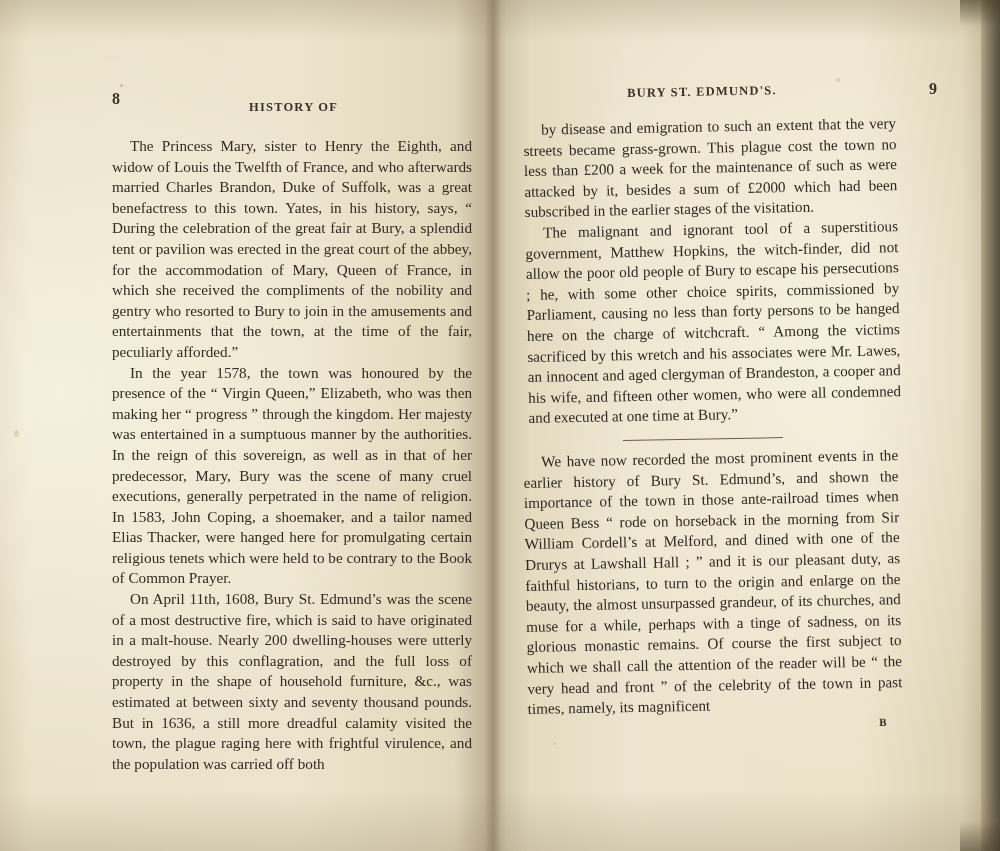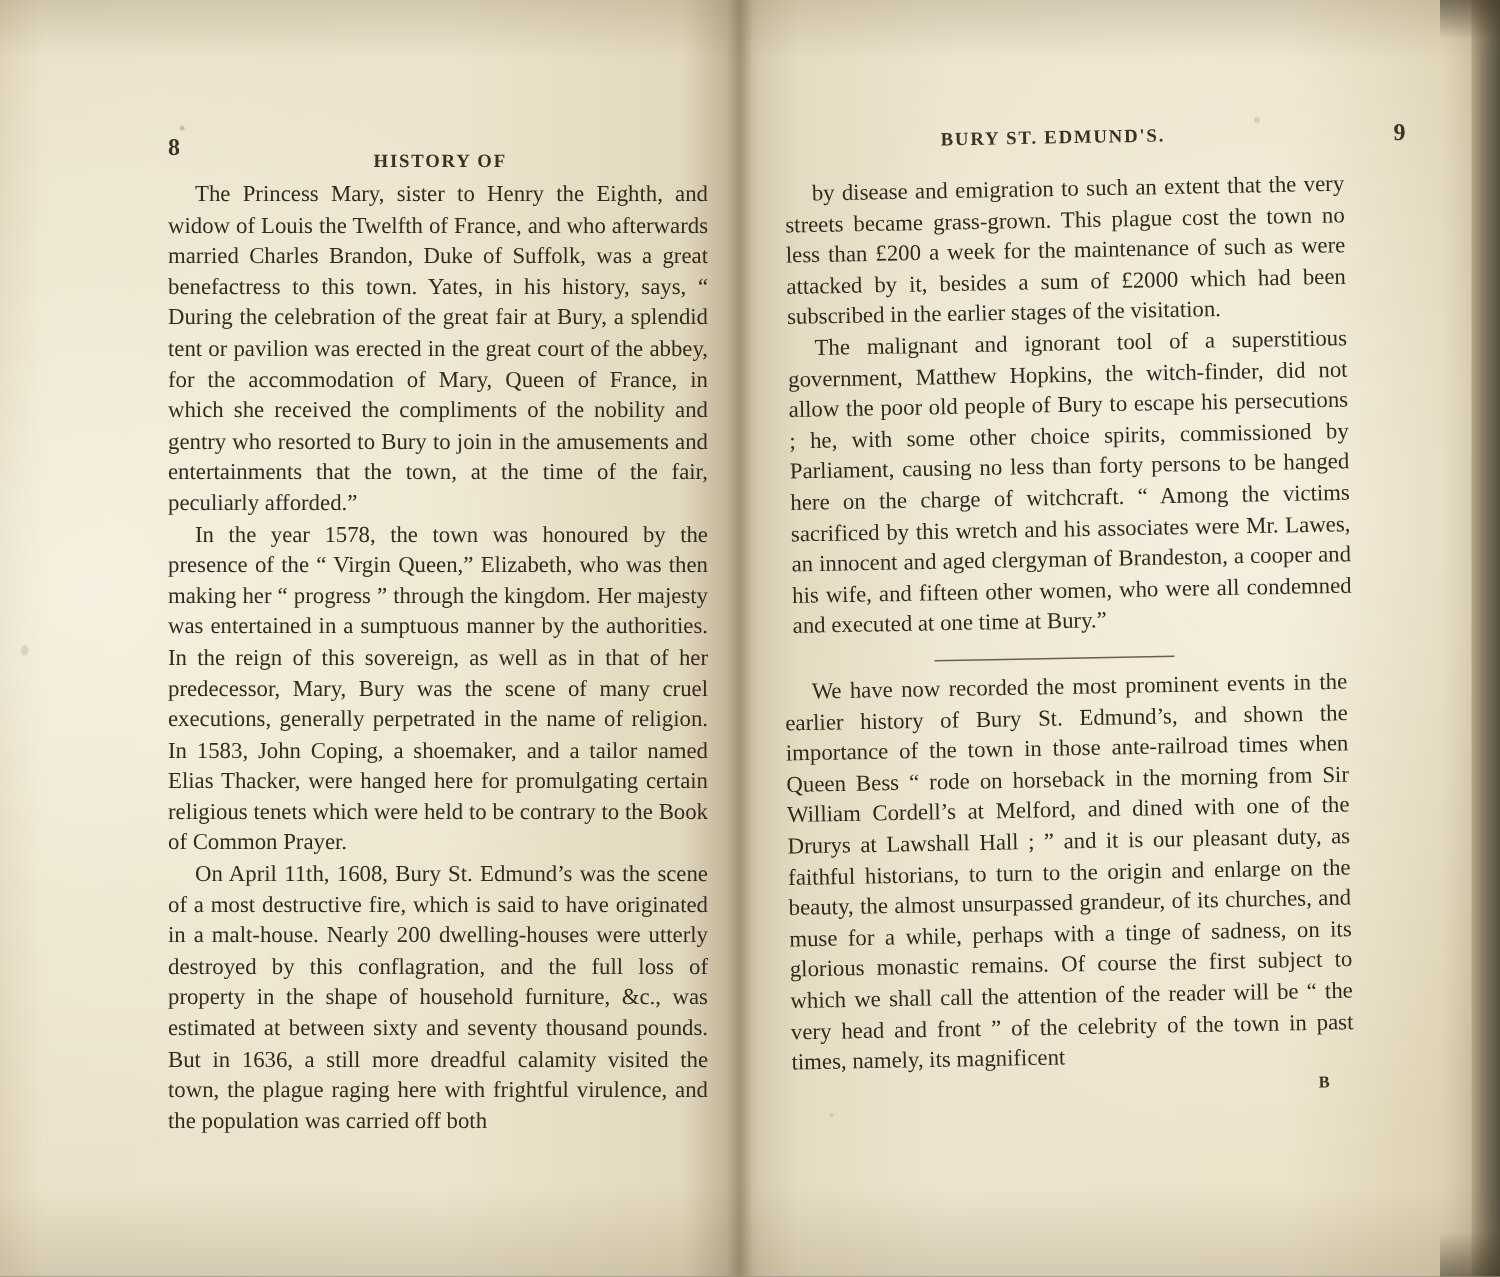--- a/index.html
+++ b/index.html
@@ -130,21 +130,21 @@
     text-align: justify;
     text-justify: inter-word;
   }
   .textblock p {
     margin: 0;
     text-indent: 18px;
   }
 
   #left-text {
     left: 112px;
-    top: 120px;
+    top: 136px;
     width: 360px;
     font-family: "Liberation Serif", serif;
   }
   #right-text {
     left: 523px;
     top: 120px;
     width: 373px;
     font-family: "Liberation Serif", serif;
     transform: rotate(-1.05deg);
     transform-origin: 0 0;

